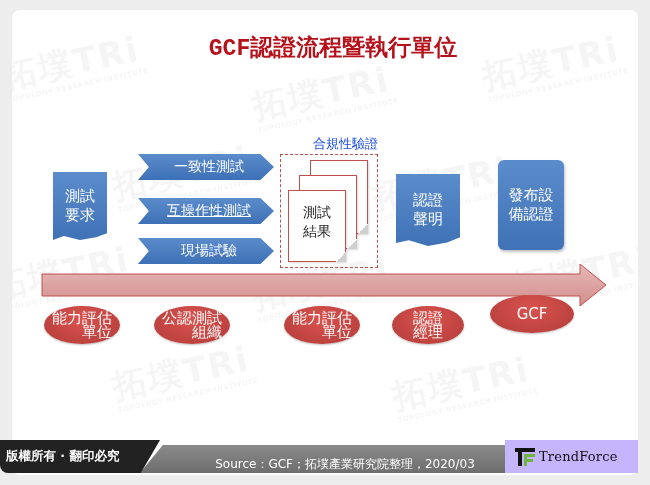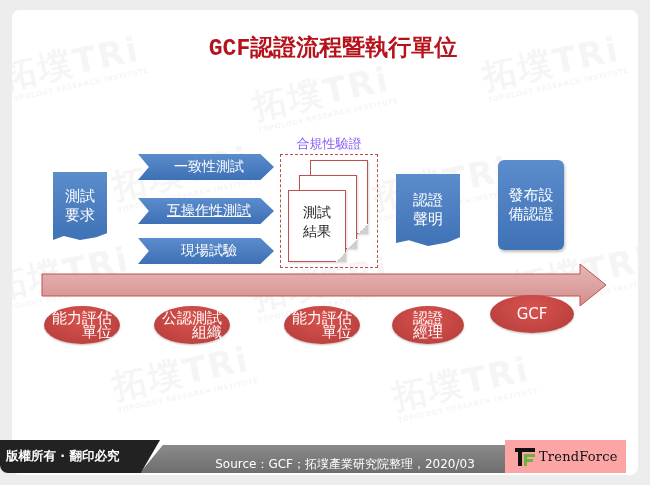--- a/index.html
+++ b/index.html
@@ -58,21 +58,21 @@
     display: flex; align-items: center; justify-content: center;
     padding-left: 6px; box-sizing: border-box;
   }
   .compliance-box {
     position: absolute; left: 280px; top: 154px;
     width: 96px; height: 112px;
     border: 1px dashed #c0504d;
   }
   .compliance-label {
     position: absolute; left: 280px; top: 135px; width: 98px;
-    text-align: center; color: #8b5cf6; font-size: 13px;
+    text-align: right; color: #1d4ed8; font-size: 13px;
   }
   .page {
     position: absolute; background: #fff;
     border: 1px solid #c0504d;
     box-shadow: 1px 1px 2px rgba(0,0,0,0.15);
   }
   .page .fold {
     position: absolute; right: -1px; bottom: -1px;
     width: 10px; height: 10px;
     background: linear-gradient(135deg, #ffffff 50%, #cfcfcf 50%);
@@ -103,22 +103,22 @@
   }
   .footer-mid {
     position: absolute; left: 140px; top: 445px; width: 380px; height: 28px;
     background: linear-gradient(180deg, #8a8a8a 0%, #6e6e6e 100%);
     clip-path: polygon(6% 0, 100% 0, 96% 100%, 0 100%);
     color: #fff; font-size: 12px;
     display: flex; align-items: flex-end; justify-content: center;
     padding-left: 30px; box-sizing: border-box;
   }
   .footer-right {
-    position: absolute; left: 505px; top: 440px; width: 121px; height: 33px;
-    background: #fca5a5;
+    position: absolute; left: 505px; top: 440px; width: 133px; height: 33px;
+    background: #c4b5fd;
     display: flex; align-items: center; justify-content: flex-start; gap: 4px;
     padding-left: 10px; box-sizing: border-box;
   }
   .tf-text {
     font-family: "DejaVu Serif", "Liberation Serif", serif;
     font-size: 13px; color: #111; letter-spacing: 0.2px;
   }
 </style>
 </head>
 <body>

